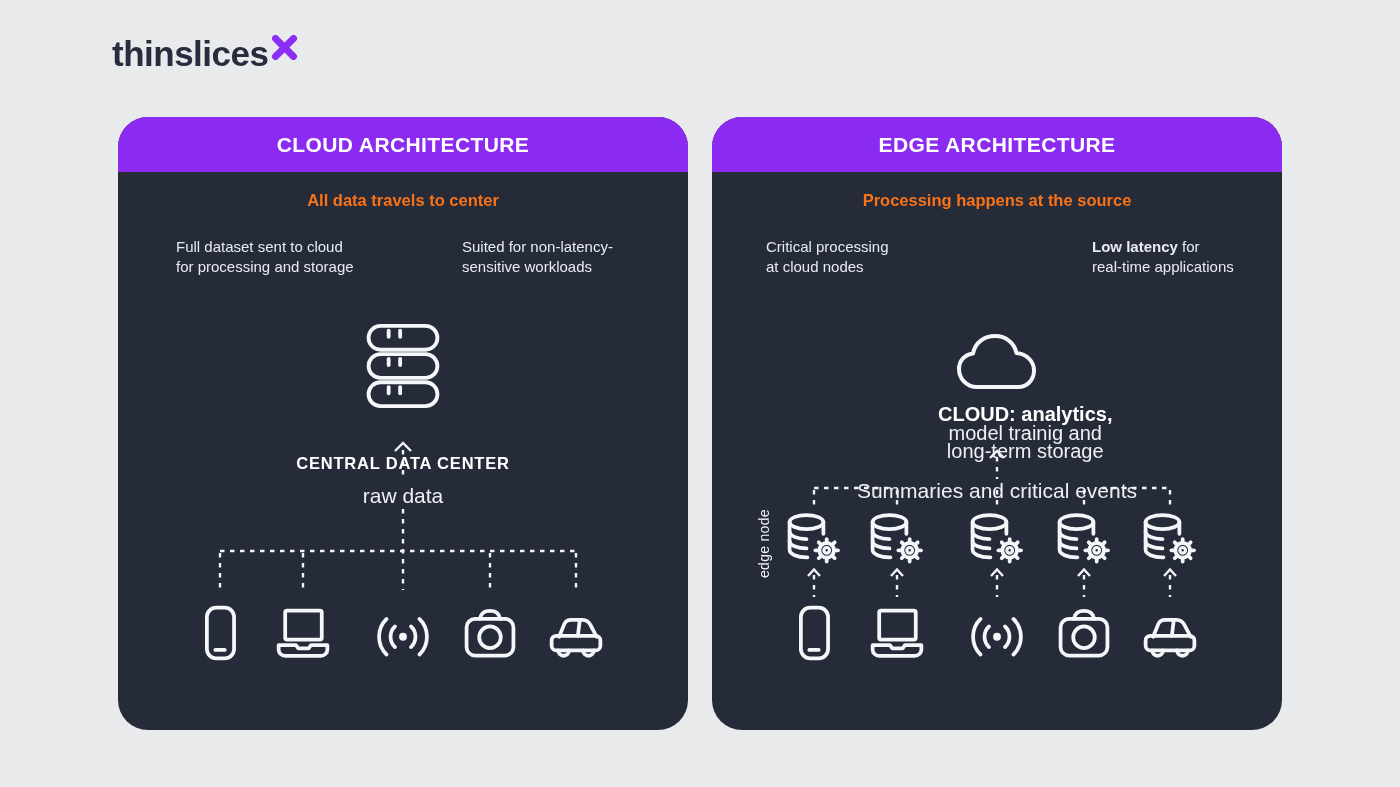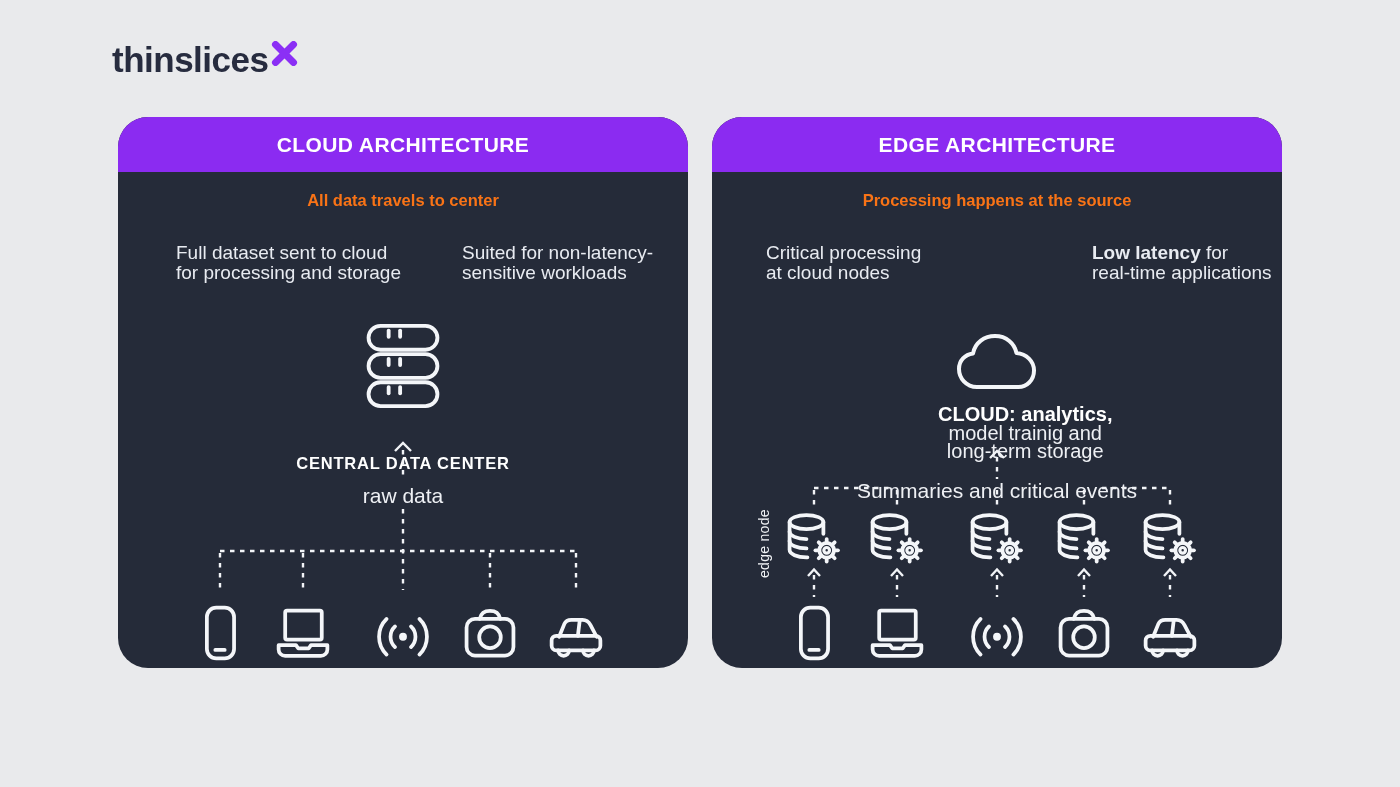--- a/index.html
+++ b/index.html
@@ -2,34 +2,34 @@
 <html><head>
 <meta charset="utf-8">
 <style>
   html,body{margin:0;padding:0;}
   body{
     width:1400px;height:787px;position:relative;overflow:hidden;
     background:#e9eaec;
     font-family:"Liberation Sans", sans-serif;
   }
   
-  .logo{position:absolute;left:112px;top:40px;display:flex;align-items:flex-start;}
+  .logo{position:absolute;left:112px;top:34px;display:flex;align-items:flex-start;}
   .logo-text{font-size:35px;font-weight:700;color:#272c3f;letter-spacing:-0.5px;line-height:40px;}
   .logo-mark{margin-left:3px;margin-top:1px;}
 
   
-  .panel{position:absolute;top:117px;width:570px;height:551px;background:#252b39;border-radius:30px;}
+  .panel{position:absolute;top:117px;width:570px;height:613px;background:#252b39;border-radius:30px;}
   .panel-left{left:118px;}
   .panel-right{left:712px;}
   .panel-header{position:absolute;top:0;left:0;width:100%;height:55px;background:#8b2bf1;
     border-radius:30px 30px 0 0;display:flex;align-items:center;justify-content:center;}
   .panel-title{margin:0;color:#ffffff;font-size:21px;font-weight:700;letter-spacing:.4px;}
   .subtitle{position:absolute;top:74px;left:0;width:100%;text-align:center;color:#f97316;
     font-weight:700;font-size:16.5px;}
-  .point{position:absolute;top:126px;margin:0;color:#e8ebf1;font-size:19px;line-height:19.5px;}
+  .point{position:absolute;top:120px;margin:0;color:#e8ebf1;font-size:15px;line-height:19.5px;}
   .p1-left{left:58px;} .p1-right{left:344px;}
   .p2-left{left:54px;}  .p2-right{left:350px;margin-left:30px;}
 
   
   .icon{stroke:#f4f6f9;fill:none;stroke-width:4;stroke-linecap:round;stroke-linejoin:round;position:absolute;}
   .connectors{position:absolute;left:0;top:0;width:570px;height:613px;pointer-events:none;}
   .dash{stroke:#f2f4f7;stroke-width:2.4;stroke-dasharray:4.5 5.5;fill:none;}
   .solid{stroke:#f2f4f7;stroke-width:2.4;fill:none;}
 
   .center-label{position:absolute;top:297px;left:0;width:100%;text-align:center;color:#ffffff;

